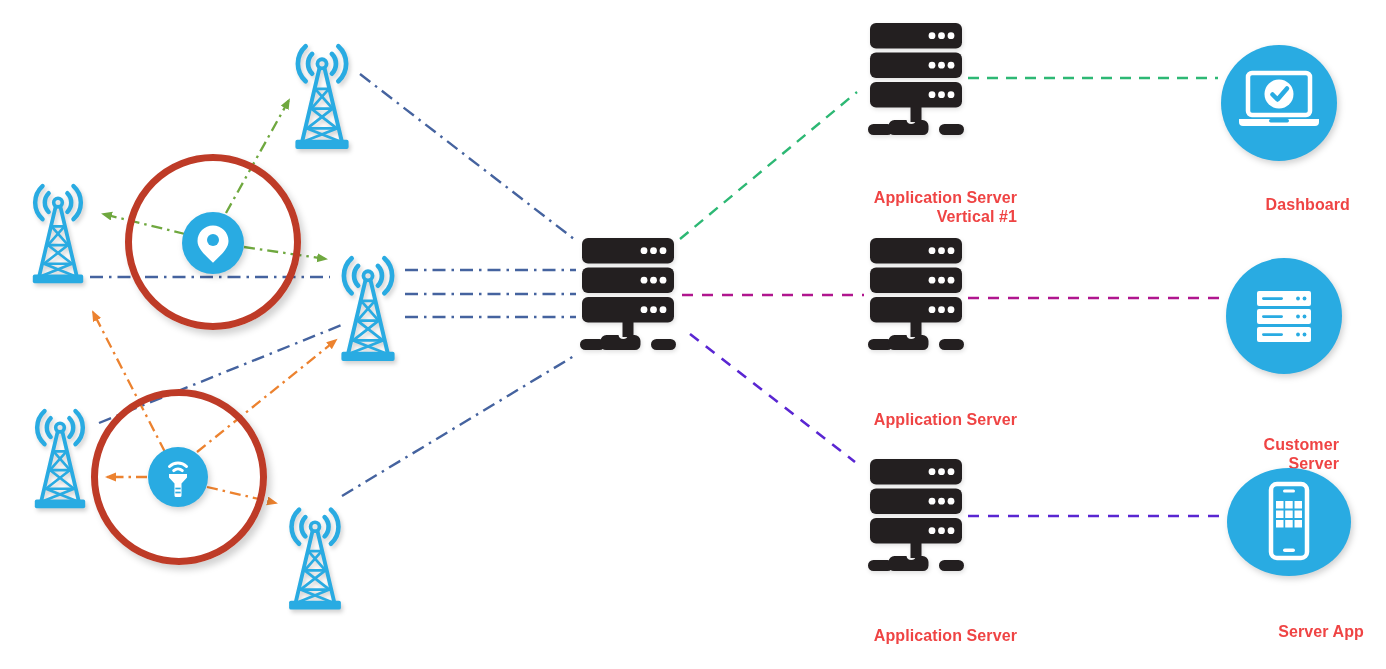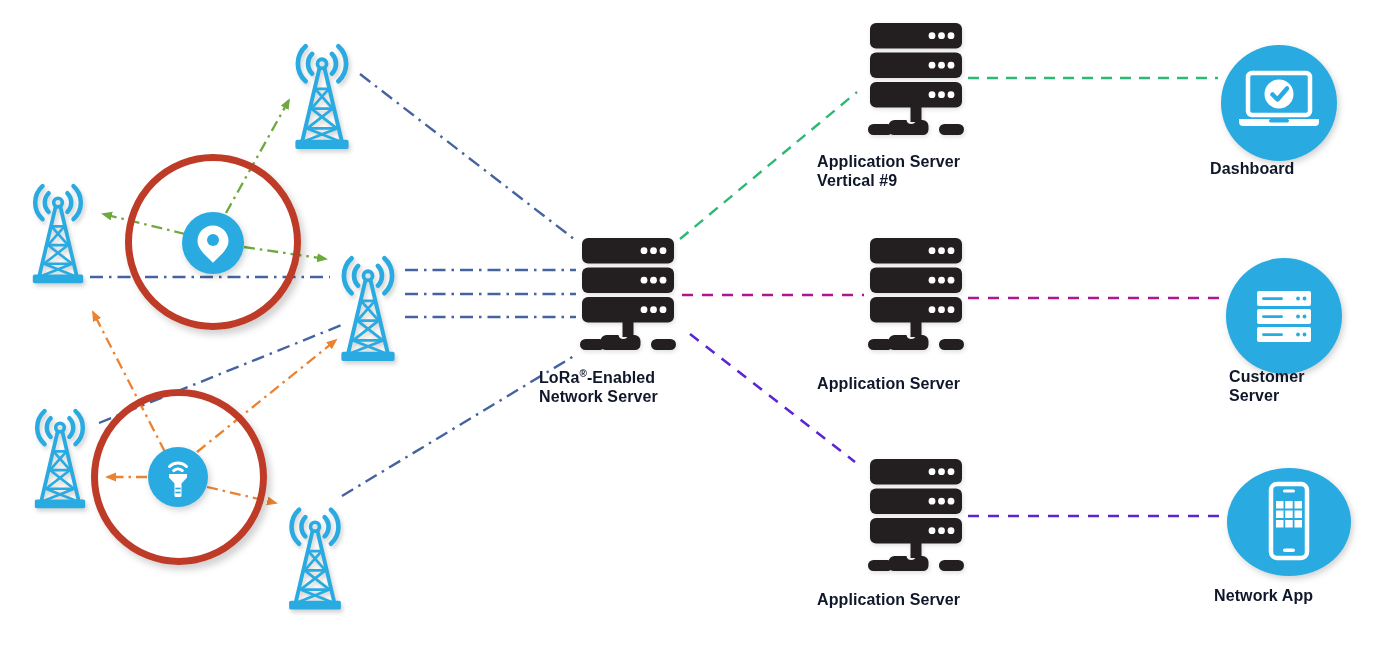--- a/index.html
+++ b/index.html
@@ -2,22 +2,22 @@
 <html><head>
 <meta charset="utf-8">
 <style>
   html,body{margin:0;padding:0;background:#ffffff;}
   .stage{
     position:relative;width:1386px;height:669px;overflow:hidden;
     background:#ffffff;font-family:"Liberation Sans", sans-serif;
   }
   .abs{position:absolute;}
   .node-label{
-    position:absolute;text-align:left;font-weight:bold;color:#0f172a;
-    font-size:16px;line-height:1.18;letter-spacing:.1px;
+    position:absolute;text-align:right;font-weight:bold;color:#ef4444;
+    font-size:16px;line-height:1.18;letter-spacing:.1px;margin-top:36px;
   }
   .node-label sup{font-size:10px;}
   .tower{color:#29ABE2;filter:drop-shadow(2px 3px 2px rgba(0,0,0,0.18));}
   .ring{
     position:absolute;border:7px solid #BE3B27;border-radius:50%;
     box-shadow:4px 5px 7px rgba(0,0,0,0.18);
   }
   .disc{filter:drop-shadow(2px 3px 3px rgba(0,0,0,0.18));}
   .server{filter:drop-shadow(1px 2px 2px rgba(0,0,0,0.12));}
   svg{display:block;}
@@ -161,31 +161,27 @@
     <path fill="#ffffff" d="M21 27 h18 v3.5 l-5.5 6 v12 a1.5 1.5 0 0 1 -1.5 1.5 h-4 a1.5 1.5 0 0 1 -1.5 -1.5 v-12 l-5.5 -6 z"></path>
     <g stroke="#29ABE2" stroke-width="1.7">
       <line x1="27.3" y1="41.5" x2="32.7" y2="41.5"></line>
       <line x1="27.3" y1="45.5" x2="32.7" y2="45.5"></line>
     </g>
   </svg>
 
   <svg class="abs server" style="left:578px;top:238px" width="100" height="118">
       <use href="#sym-server"></use>
     </svg>
-  <div class="node-label" style="left:539px;top:368px;width:180px">
-    <span><span>LoRa</span><sup>®</sup><span>-Enabled</span></span><br>
-    <span>Network Server</span>
-  </div>
 
   <svg class="abs server" style="left:866px;top:23px" width="100" height="118">
       <use href="#sym-server"></use>
     </svg>
   <div class="node-label" style="left:817px;top:153px;width:200px">
     <span style="display:block">Application Server</span>
-    <span style="display:block">Vertical #9</span>
+    <span style="display:block">Vertical #1</span>
   </div>
 
   <svg class="abs server" style="left:866px;top:238px" width="100" height="118">
       <use href="#sym-server"></use>
     </svg>
   <div class="node-label" style="left:817px;top:375px;width:200px">
     <span style="display:block">Application Server</span>
   </div>
 
   <svg class="abs server" style="left:866px;top:459px" width="100" height="118">
@@ -217,34 +213,34 @@
       <rect x="38" y="58.2" width="21" height="2.8" rx="1.4"></rect>
       <rect x="38" y="76.2" width="21" height="2.8" rx="1.4"></rect>
       <circle cx="74" cy="41.5" r="1.9"></circle>
         <circle cx="80.5" cy="41.5" r="1.9"></circle>
       <circle cx="74" cy="59.5" r="1.9"></circle>
         <circle cx="80.5" cy="59.5" r="1.9"></circle>
       <circle cx="74" cy="77.5" r="1.9"></circle>
         <circle cx="80.5" cy="77.5" r="1.9"></circle>
     </g>
   </svg>
-  <div class="node-label" style="left:1229px;top:368px;width:110px">Customer Server</div>
+  <div class="node-label" style="left:1229px;top:400px;width:110px">Customer Server</div>
 
   <svg class="abs disc" style="left:1227px;top:468px" width="124" height="108" viewBox="0 0 124 108">
     <ellipse cx="62" cy="54" rx="62" ry="54" fill="#29ABE2"></ellipse>
     <rect x="44" y="16" width="36" height="74" rx="6" fill="none" stroke="#ffffff" stroke-width="4.5"></rect>
     <rect x="56" y="21.5" width="12" height="3" rx="1.5" fill="#ffffff"></rect>
     <rect x="56" y="80.5" width="12" height="3.6" rx="1.8" fill="#ffffff"></rect>
     <g fill="#ffffff">
       <rect x="49" y="33" width="7.5" height="7.5"></rect>
         <rect x="58.2" y="33" width="7.5" height="7.5"></rect>
         <rect x="67.5" y="33" width="7.5" height="7.5"></rect>
       <rect x="49" y="42.5" width="7.5" height="7.5"></rect>
         <rect x="58.2" y="42.5" width="7.5" height="7.5"></rect>
         <rect x="67.5" y="42.5" width="7.5" height="7.5"></rect>
       <rect x="49" y="52" width="7.5" height="7.5"></rect>
         <rect x="58.2" y="52" width="7.5" height="7.5"></rect>
         <rect x="67.5" y="52" width="7.5" height="7.5"></rect>
     </g>
   </svg>
-  <div class="node-label" style="left:1214px;top:587px;width:150px">Network App</div>
+  <div class="node-label" style="left:1214px;top:587px;width:150px">Server App</div>
 
 </div>
 
 </body></html>

